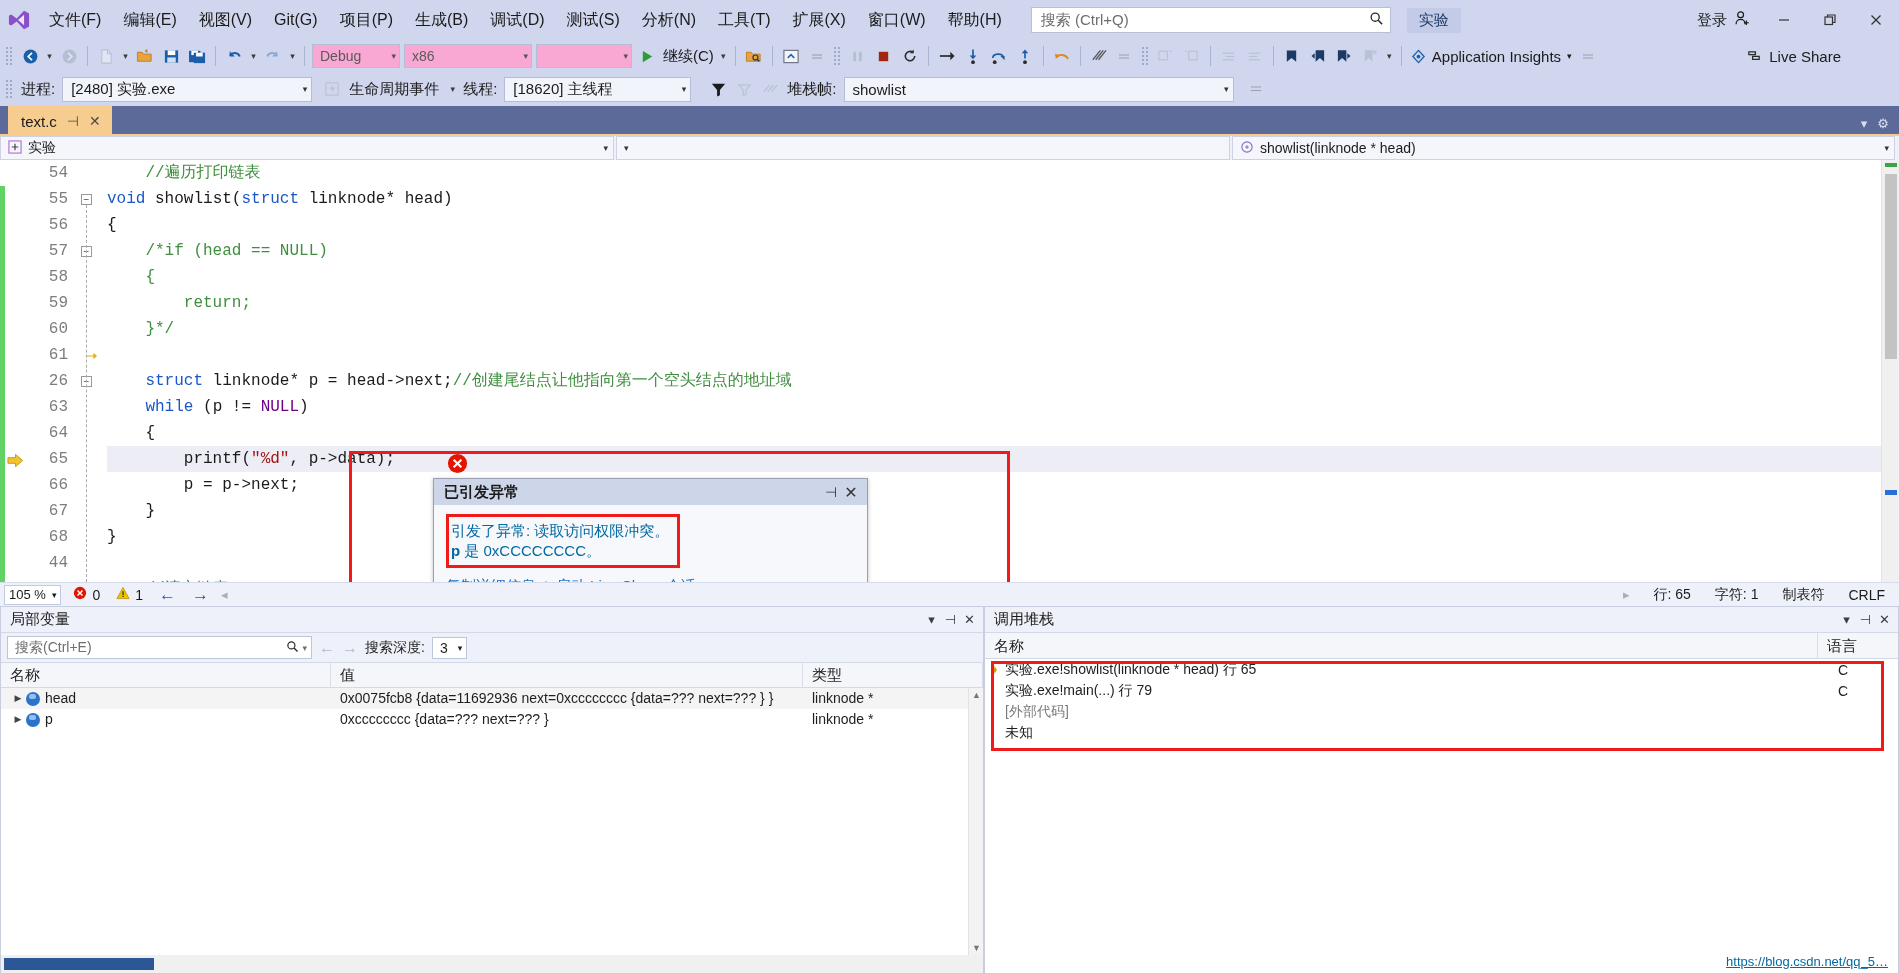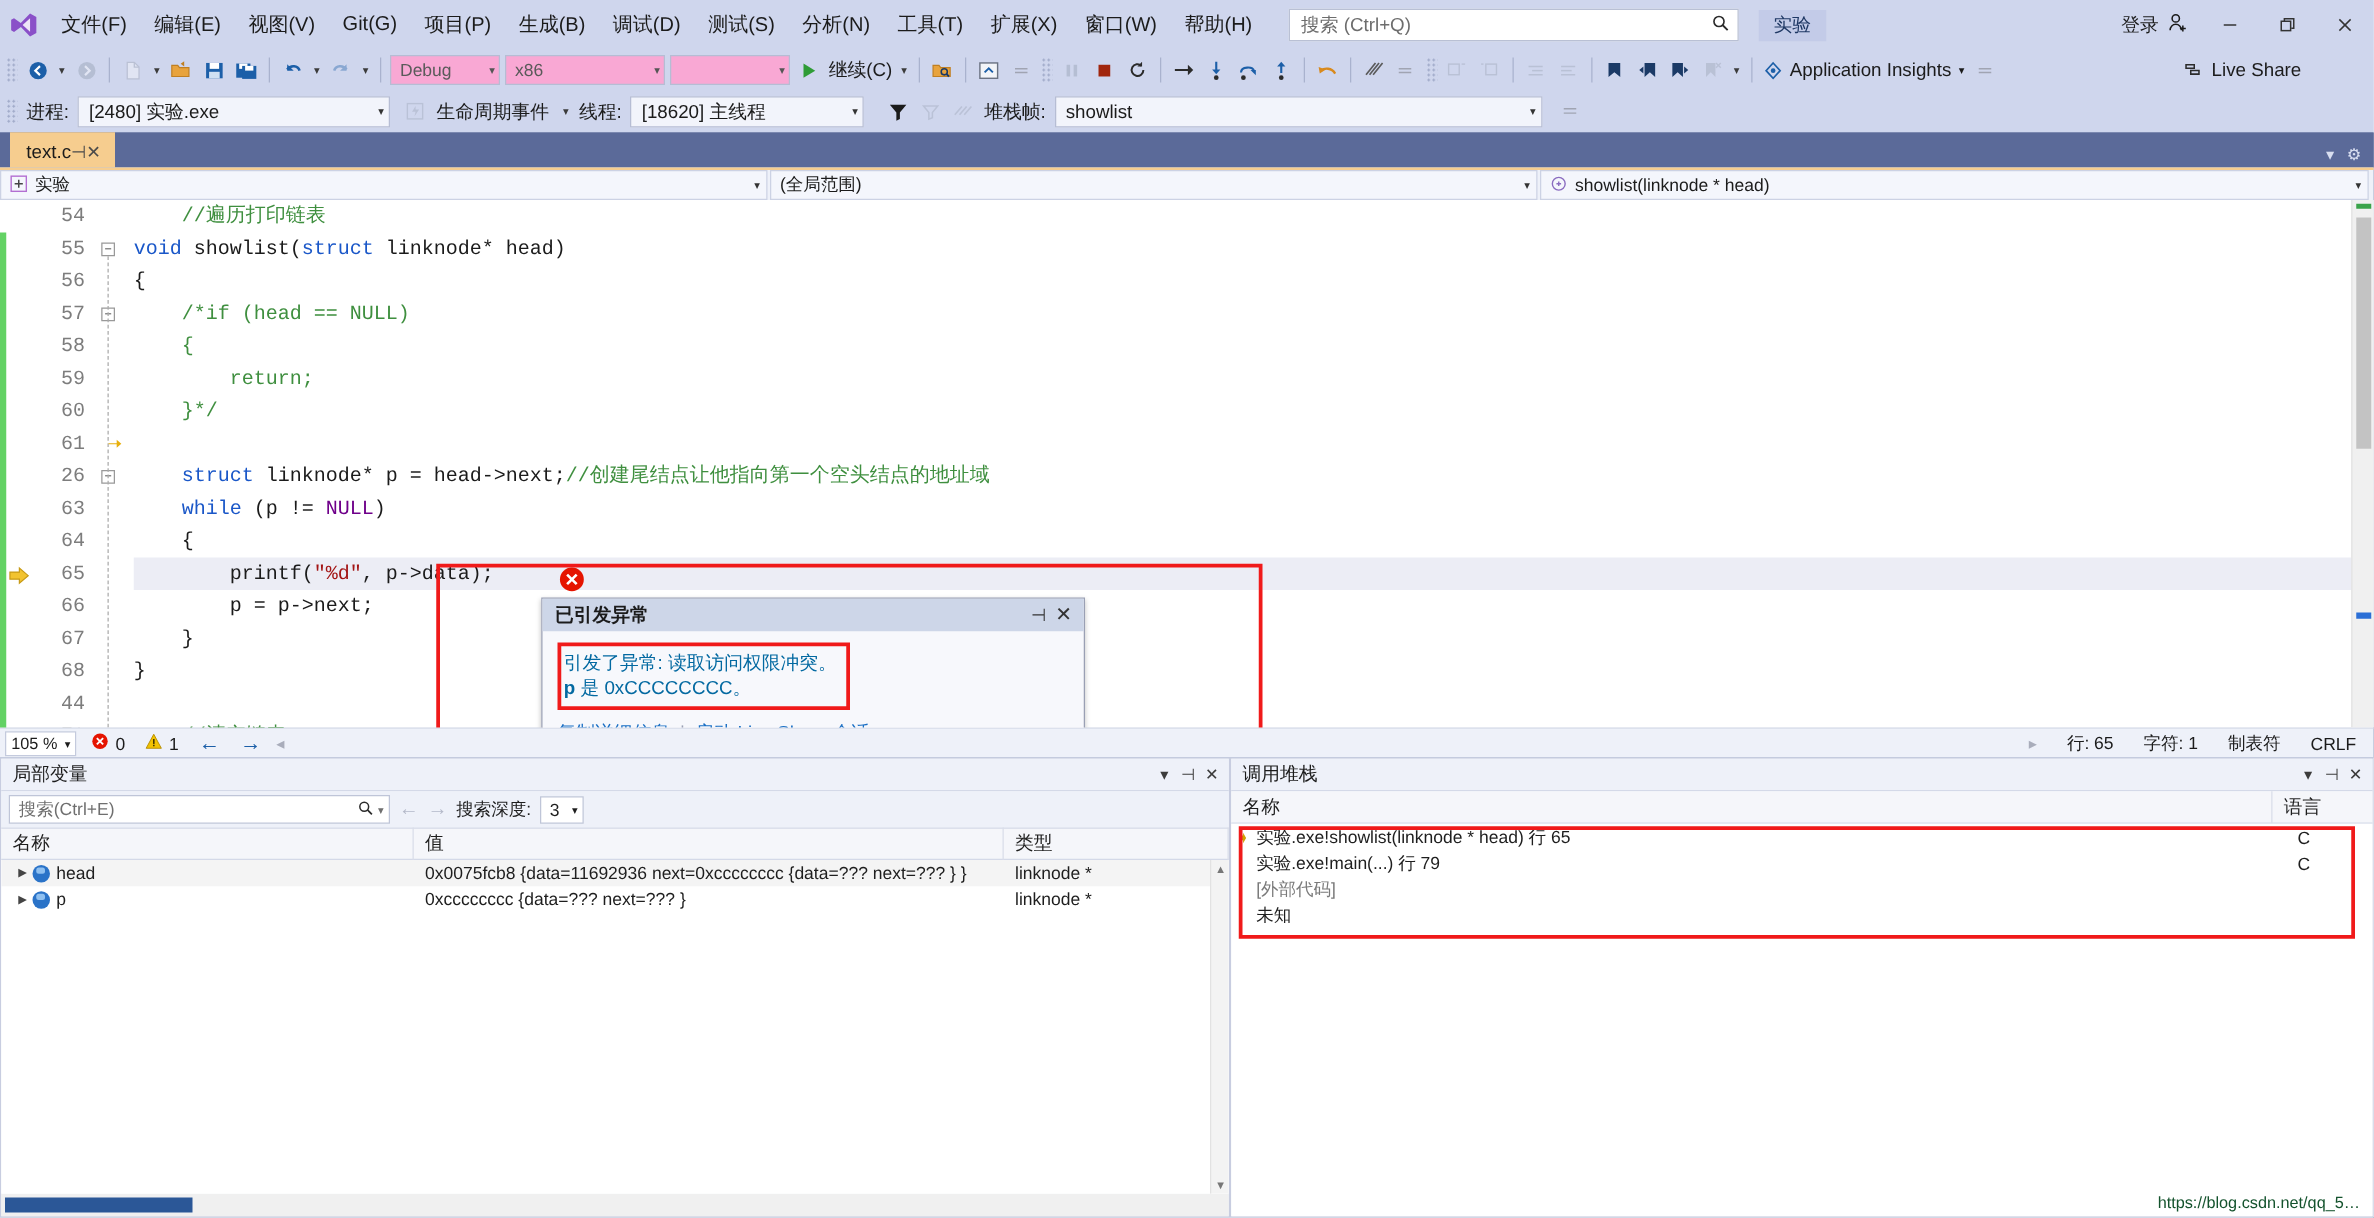--- a/index.html
+++ b/index.html
@@ -62,21 +62,21 @@
     height:25px; background:#f2f4fb; border:1px solid #b6bdd4; display:flex; align-items:center;
     padding:0 4px 0 8px; font-size:15px; color:#1b1b1b;
   }
   .ctx-combo .cv { flex:1; white-space:nowrap; overflow:hidden; }
   .ctx-combo .cc { font-size:9px; color:#333; padding-left:8px; }
 
   
   .editor-wrap { flex:1; display:flex; flex-direction:column; background:#5b6a99; min-height:0; position:relative; }
   .tabstrip { height:28px; background:#5b6a99; display:flex; align-items:flex-end; flex:0 0 28px; padding-left:8px; }
   .tab {
-    height:28px; background:#f6cd8f; display:flex; align-items:center; 
+    height:28px; background:#f6cd8f; display:flex; align-items:center; gap:10px;
     padding:0 11px 0 13px; font-size:15px; color:#1b1b1b; border-top:2px solid #f6cd8f;
   }
   .tab .ti { font-size:14px; color:#4a4a4a; }
   .tabstrip-right { margin-left:auto; display:flex; align-items:center; gap:10px; padding:0 10px 3px 0; color:#d8def0; font-size:13px; }
 
   .navbar2 {
     height:26px; background:#eef1f9; display:flex; align-items:center; flex:0 0 26px;
     border-top:2px solid #f6cd8f; gap:2px; padding-right:4px;
   }
   .nav-combo {
@@ -160,21 +160,21 @@
   .expander { width:16px; text-align:center; font-size:9px; color:#444; }
   .varicon { width:14px; height:14px; border-radius:50%; background:#2a73c8; display:inline-block; margin-right:5px; position:relative; }
   .varicon:after { content:""; position:absolute; left:3px; top:2px; width:7px; height:5px; background:#8fc0f0; border-radius:2px; }
 
   .cs-row { height:21px; display:flex; align-items:center; font-size:14px; padding-left:4px; }
   .cs-arrow { width:16px; color:#d0a000; font-size:13px; }
   .cs-name { flex:1; white-space:nowrap; overflow:hidden; }
   .cs-lang { width:60px; }
   .cs-dim { color:#7a7a7a; }
 
-  .watermark { position:absolute; right:10px; bottom:4px; font-size:13px; color:#14532d; }
+  .watermark { position:absolute; right:10px; bottom:4px; font-size:13px; color:#0369a1;text-decoration:underline; }
 </style>
 </head>
 <body>
 
 <div class="vs-root">
 
   <div class="titlebar">
     <div class="vs-logo">
       <svg width="22" height="22" viewBox="0 0 24 24">
         <path d="M17.5 2 23 5v14l-5.5 3-8-8.3L3.5 18 1 16.6V7.4L3.5 6l5.9 4.3L17.5 2z" fill="#8a50c8"></path>
@@ -558,21 +558,20 @@
         <span>
           <svg width="14" height="14" viewBox="0 0 15 15">
               <rect x="1" y="1" width="13" height="13" fill="none" stroke="#b36fd1" stroke-width="1.2"></rect>
               <path d="M4 7.5h7M7.5 4v7" stroke="#444" stroke-width="1.3"></path>
             </svg>
         </span>
         <span class="nv">实验</span>
         <span class="nc">▾</span>
       </div>
       <div class="nav-combo" style="width:614px">
-        <span class="nv">(全局范围)</span>
         <span class="nc">▾</span>
       </div>
       <div class="nav-combo" style="flex:1">
         <span>
           <svg width="14" height="14" viewBox="0 0 15 15">
               <path d="M2 7.5a5.5 5.5 0 1 1 11 0 5.5 5.5 0 0 1-11 0z" fill="none" stroke="#8a6cc0" stroke-width="1.2"></path>
               <path d="M5.5 7.5h4M7.5 5.5v4" stroke="#8a6cc0" stroke-width="1.2"></path>
             </svg>
         </span>
         <span class="nv">showlist(linknode * head)</span>

